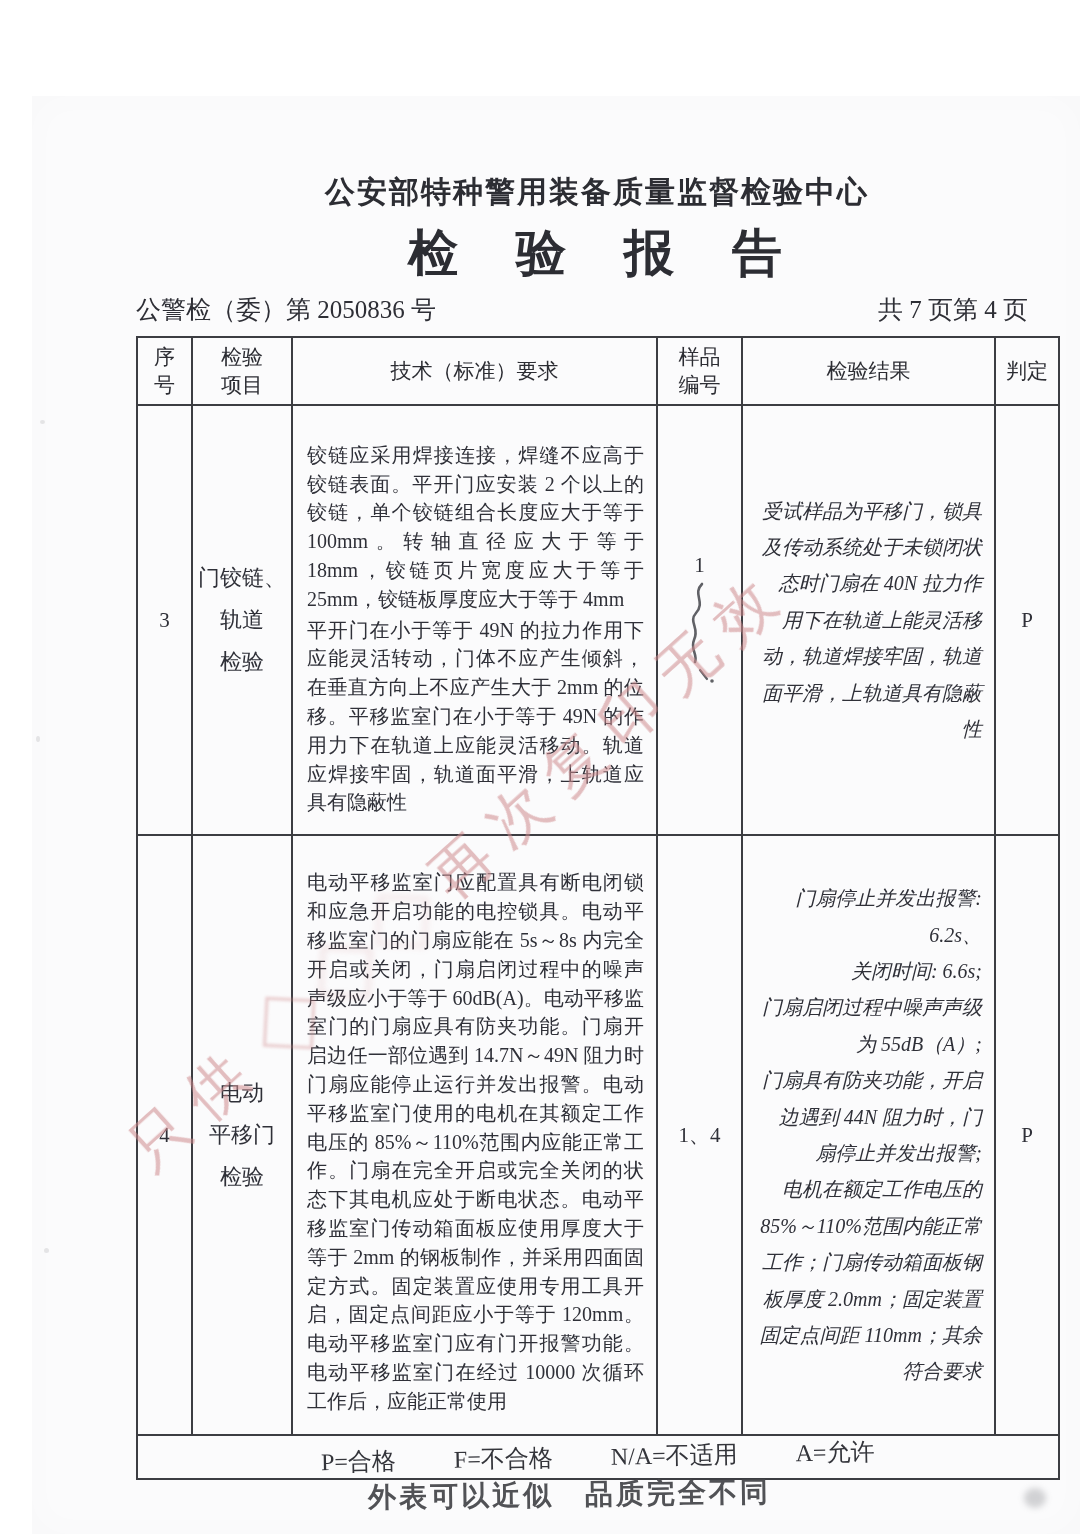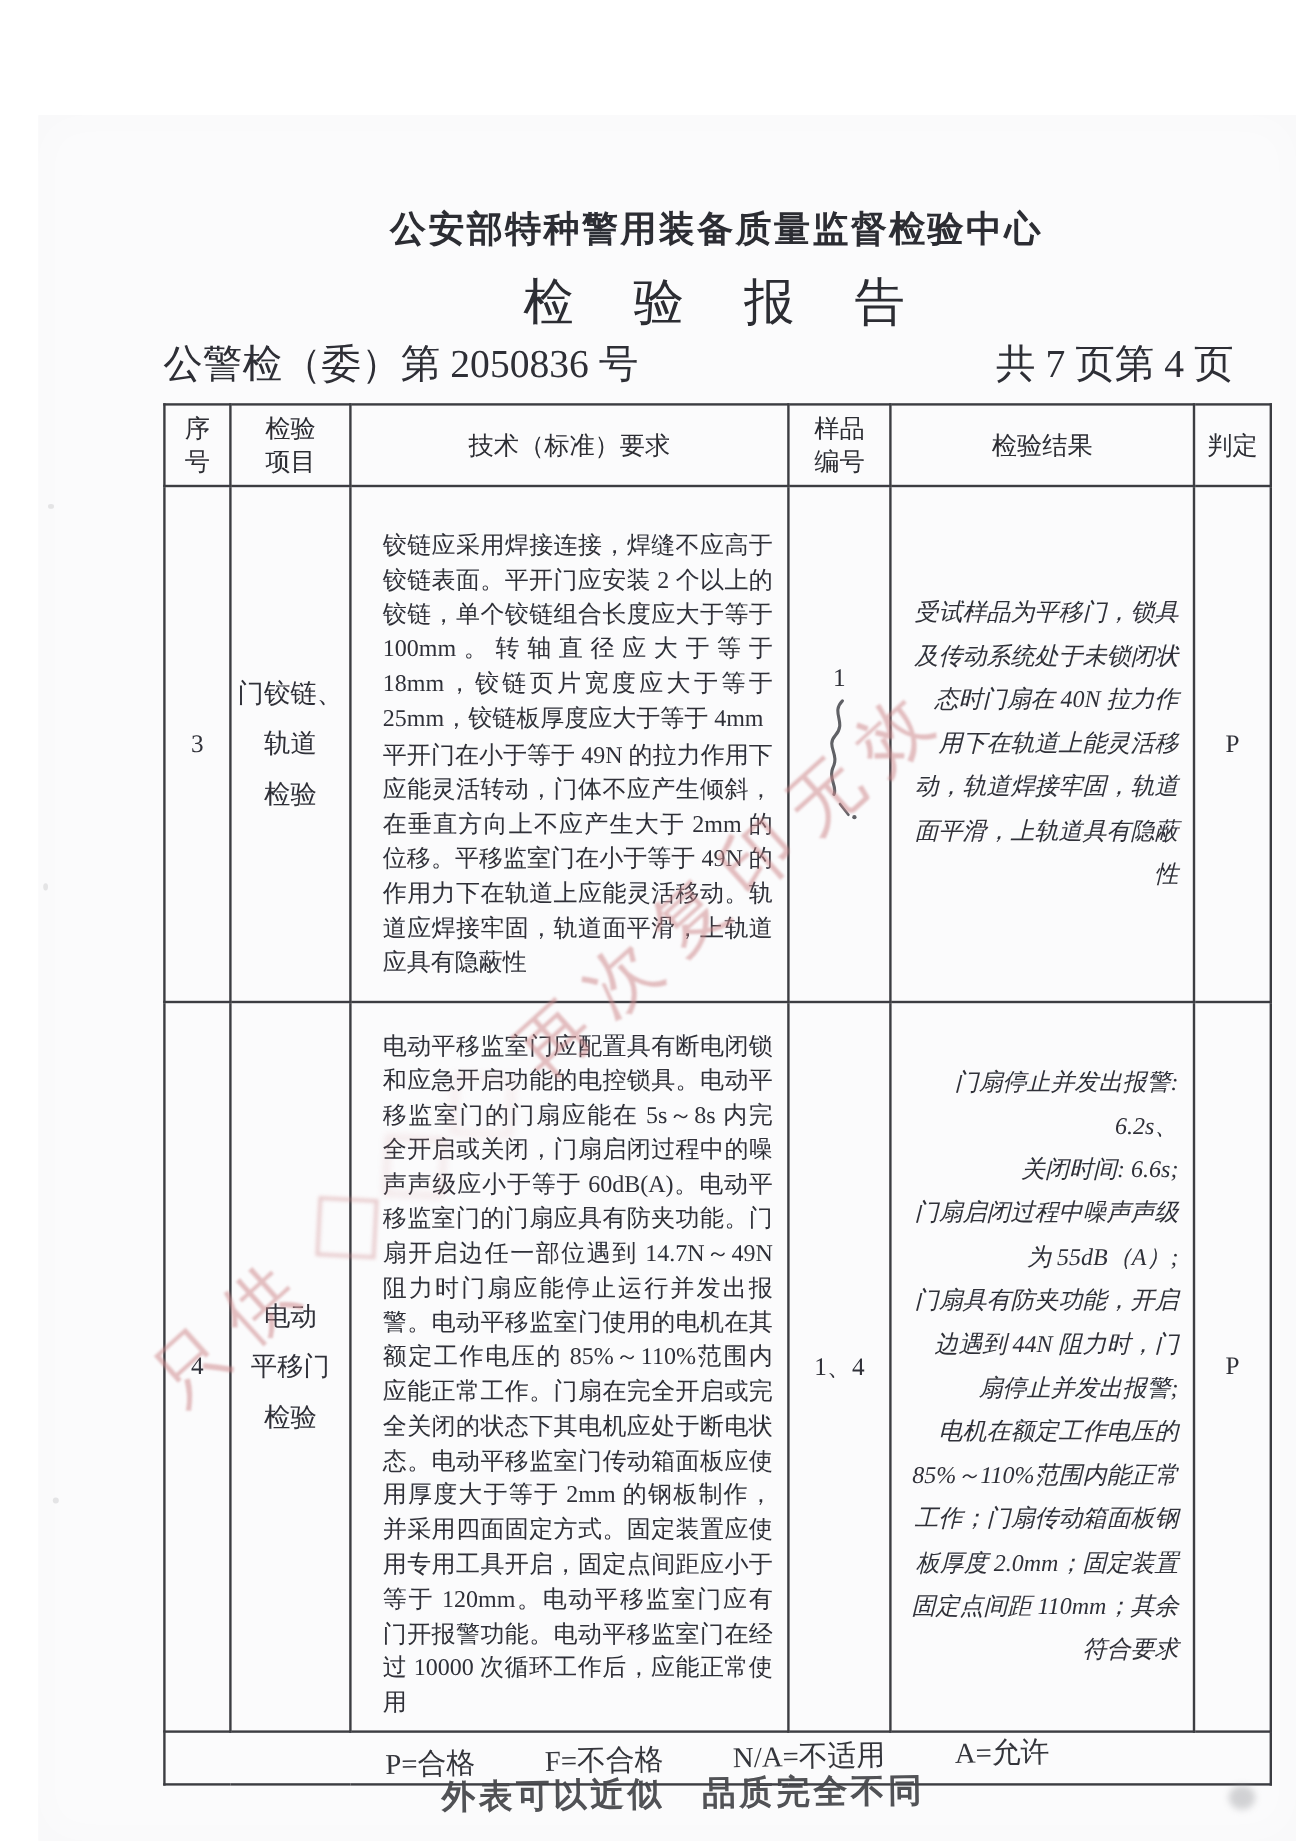--- a/index.html
+++ b/index.html
@@ -4,35 +4,35 @@
 <style>
   * { margin:0; padding:0; box-sizing:border-box; }
   html,body { width:1080px; height:1534px; background:#ffffff; overflow:hidden;
               font-family:"Liberation Serif","DejaVu Serif",serif; color:#2f3038; }
   .scan-page { position:absolute; left:32px; top:96px; right:0; bottom:0;
                background:#fbfbfc; box-shadow:inset 0 0 40px rgba(0,0,0,0.015); }
   .content { position:relative; margin-left:104px; width:922px; padding-top:76px; }
 
   .org-name { text-align:center; font-size:30px; font-weight:bold; letter-spacing:2px;
               color:#2c2d33; height:40px; line-height:40px; }
-  .report-title { text-align:center; font-size:42px; font-weight:normal; letter-spacing:4px;
+  .report-title { text-align:center; font-size:50px; font-weight:bold; letter-spacing:4px;
                   color:#2c2d33; margin-top:10px; height:62px; line-height:62px; }
   .report-no-line { display:flex; justify-content:space-between; align-items:flex-end;
-                    margin-top:8px; height:34px; font-size:33px; color:#2e2f36; }
+                    margin-top:8px; height:34px; font-size:25px; color:#2e2f36; }
   .pages { display:flex; padding-right:30px; }
 
   table.report { border-collapse:collapse; table-layout:fixed; width:922px; margin-top:10px;
                  background:transparent; }
   table.report td { border:2px solid #3c3d42; vertical-align:middle; }
   .caption-cell { text-align:center; font-size:23px; font-weight:600; height:42px; color:#2c2d33; }
   .head-cell { text-align:center; font-size:21px; font-weight:500; height:68px;
                white-space:pre-line; line-height:1.35; color:#2c2d33; }
   .seq-cell, .sample-cell, .verdict-cell { text-align:center; font-size:21px; }
   .item-cell { text-align:center; font-size:22px; white-space:pre-line; line-height:1.9; }
-  .req-cell { vertical-align:top; padding:26px 12px 8px 26px; font-size:20px;
+  .req-cell { vertical-align:top; padding:26px 12px 8px 14px; font-size:20px;
               line-height:1.44; text-align:justify; }
   .req-cell .para + .para { margin-top:2px; }
   .result-cell { padding:10px 12px 10px 16px; font-size:20px; line-height:1.82; }
   .result-cell .rline { text-align:right;font-style:italic; }
   .legend-cell { height:44px; text-align:center; font-size:24px; color:#34353b; }
   .legend-inner { display:inline-block; transform:rotate(-1.1deg); }
   .legend-inner span { margin:0 26px; }
 
   .sample-stack { display:flex; flex-direction:column; align-items:center; gap:2px; }
   .squiggle { opacity:.8; }

